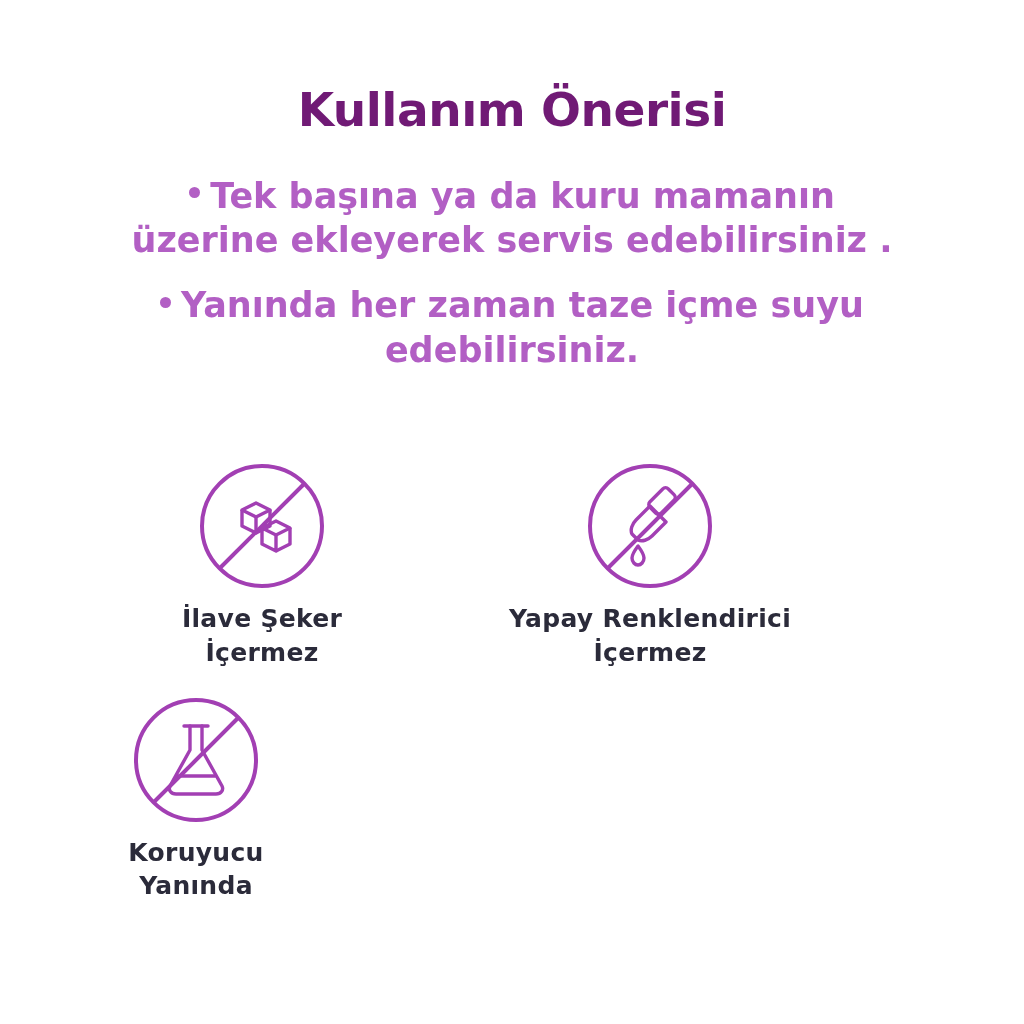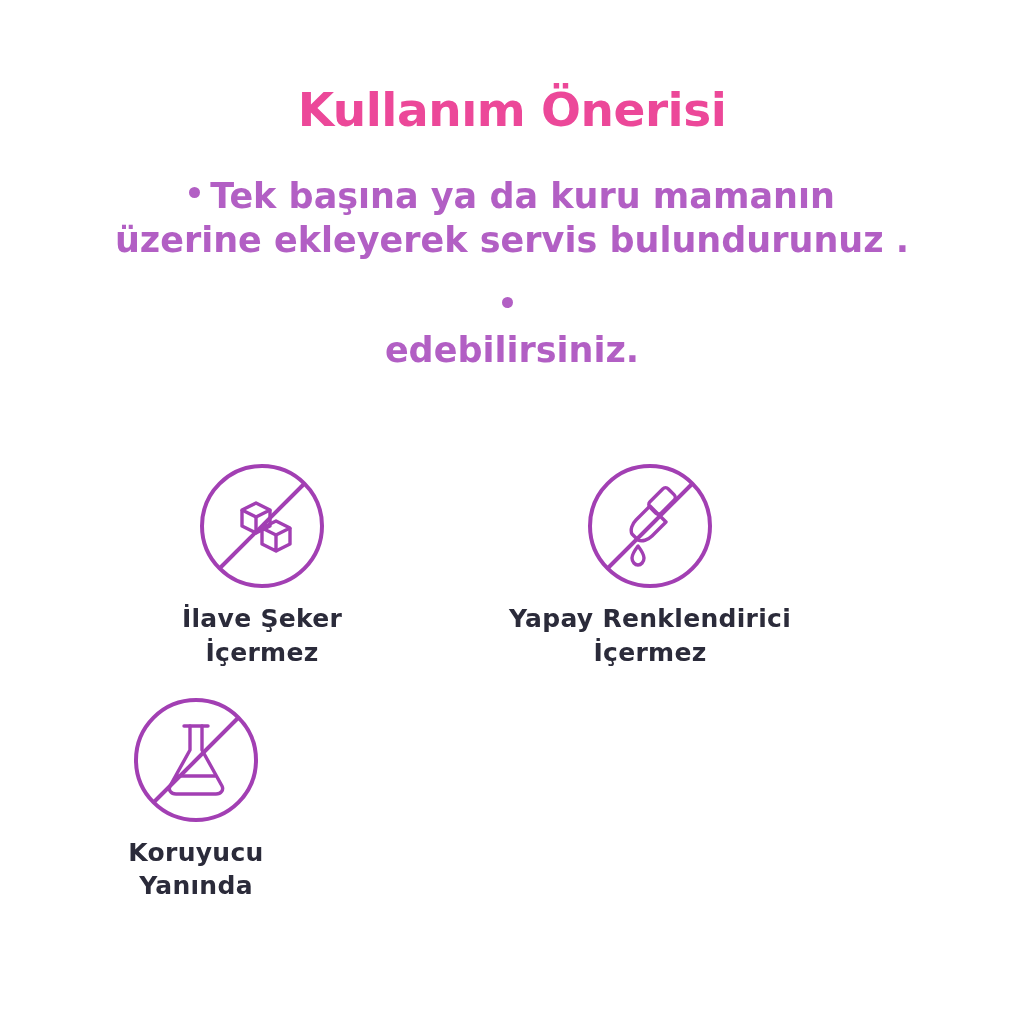--- a/index.html
+++ b/index.html
@@ -14,21 +14,21 @@
     overflow: hidden;
   }
   .page {
     position: relative;
     width: 1024px;
     height: 1024px;
     box-sizing: border-box;
   }
   .title {
     text-align: center;
-    color: #ec4899;
+    color: #701a75;
     font-family: "DejaVu Sans", sans-serif;
     font-weight: bold;
     font-size: 47px;
     letter-spacing: -0.5px;
     margin: 0;
     padding-top: 84px;
     line-height: 1.1;
   }
   .bullets {
     margin-top: 38px;
@@ -94,26 +94,26 @@
 <div class="page">
 
   <h1 class="title">Kullanım Önerisi</h1>
 
   <div class="bullets">
 
     <div class="bullet-block">
       <div class="bullet-line">
         <span class="bullet-dot"></span><span>Tek başına ya da kuru mamanın</span>
       </div>
-      <div class="bullet-line">üzerine ekleyerek servis bulundurunuz .</div>
+      <div class="bullet-line">üzerine ekleyerek servis edebilirsiniz .</div>
     </div>
 
     <div class="bullet-block">
       <div class="bullet-line">
-        <span class="bullet-dot"></span>
+        <span class="bullet-dot"></span><span>Yanında her zaman taze içme suyu</span>
       </div>
       <div class="bullet-line">edebilirsiniz.</div>
     </div>
 
   </div>
 
   <div class="badges">
 
     <div class="badge badge-col-left">
       <svg class="badge-icon" viewBox="0 0 128 128">

